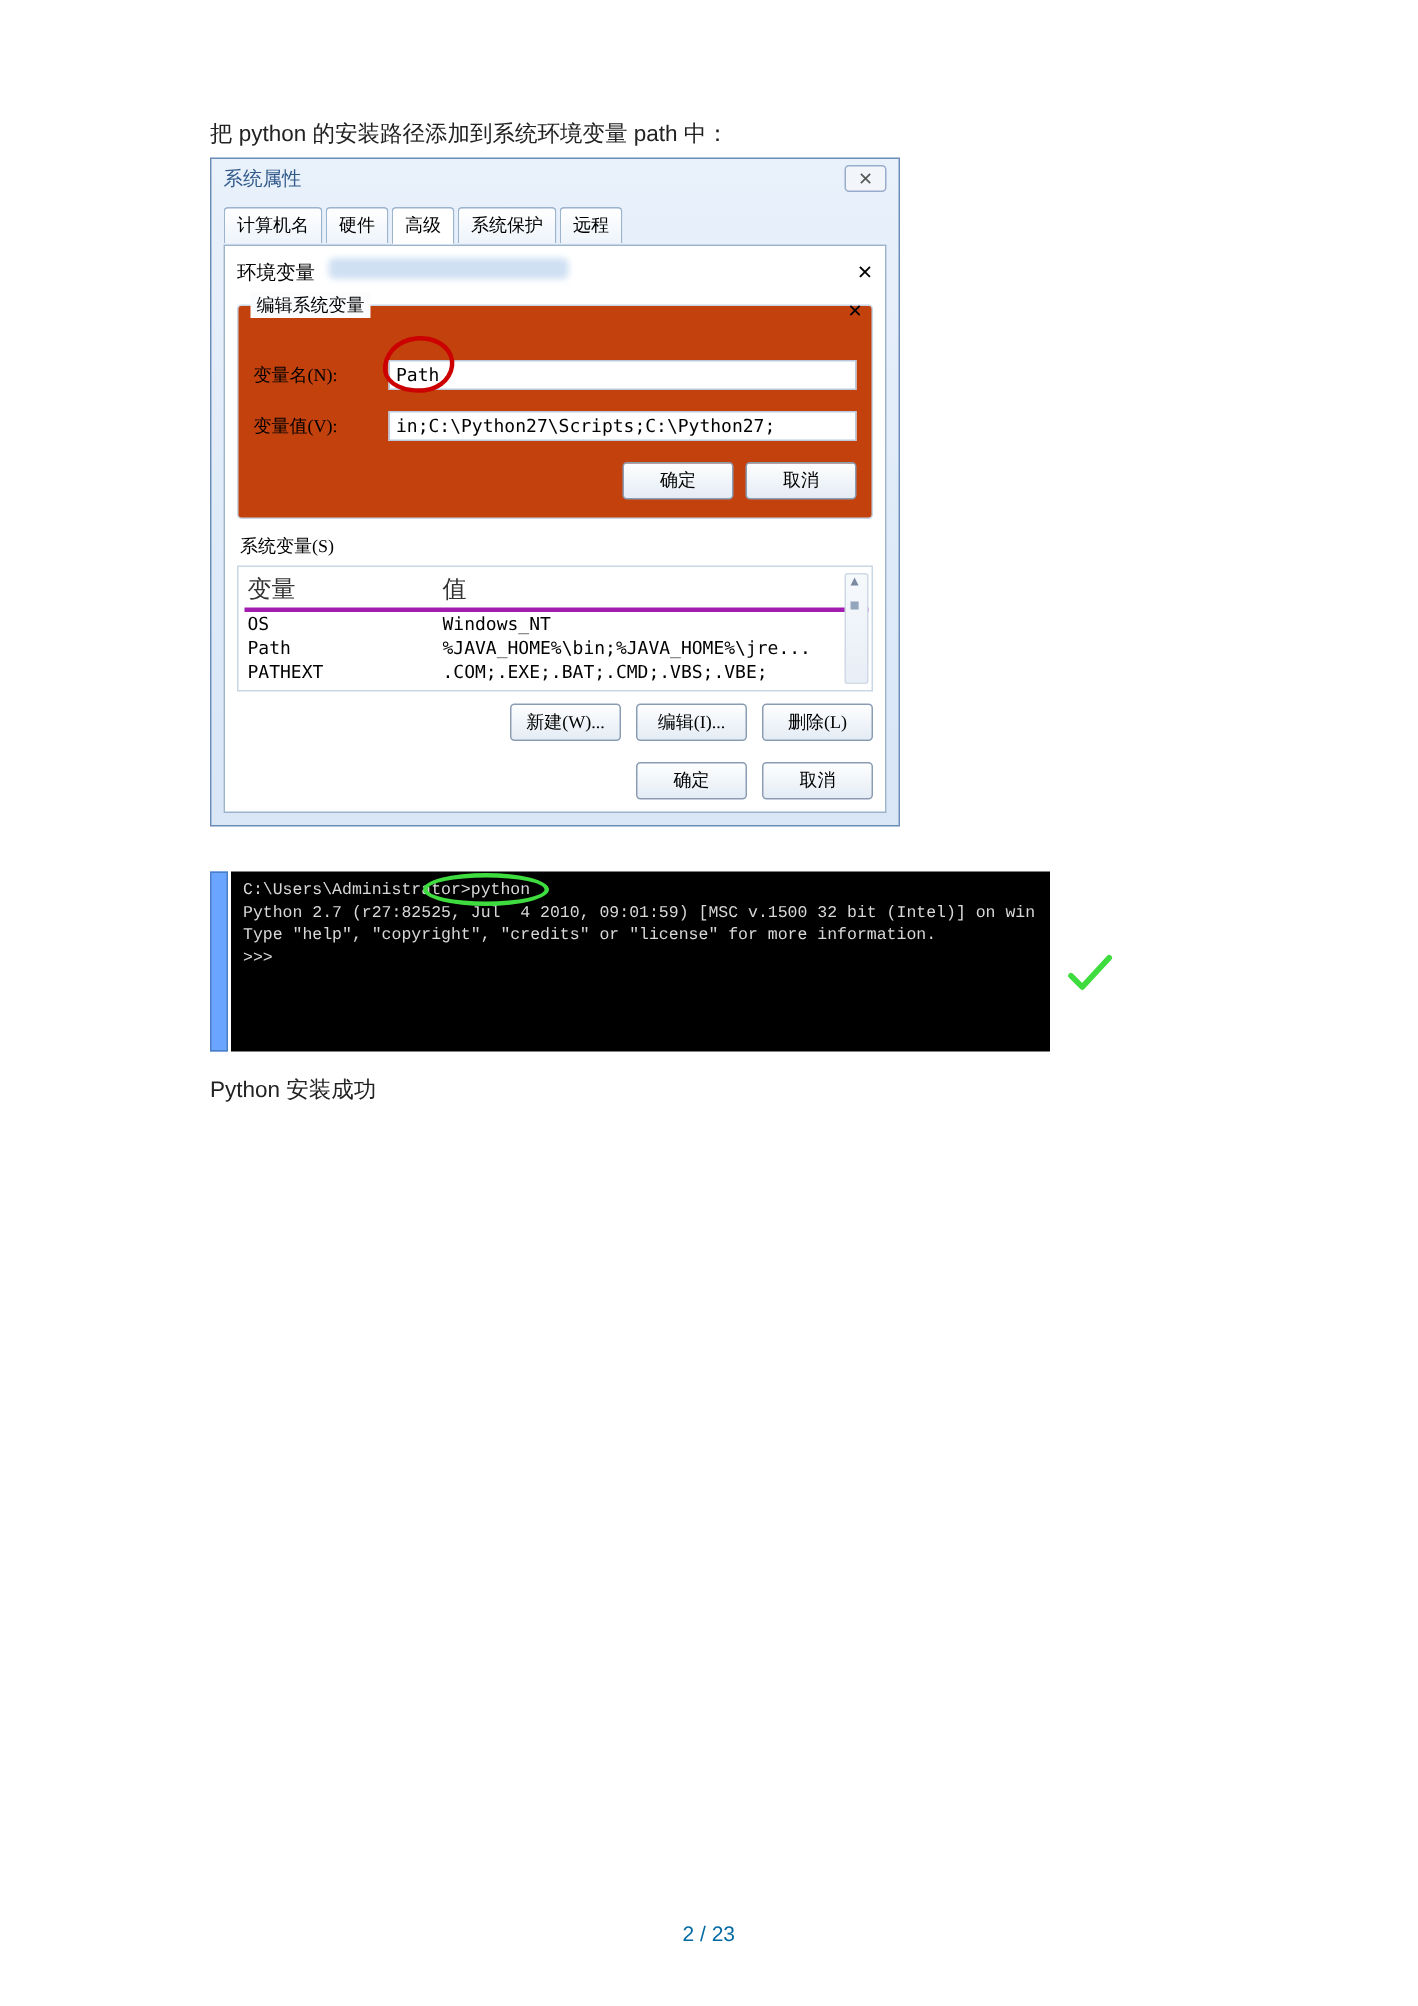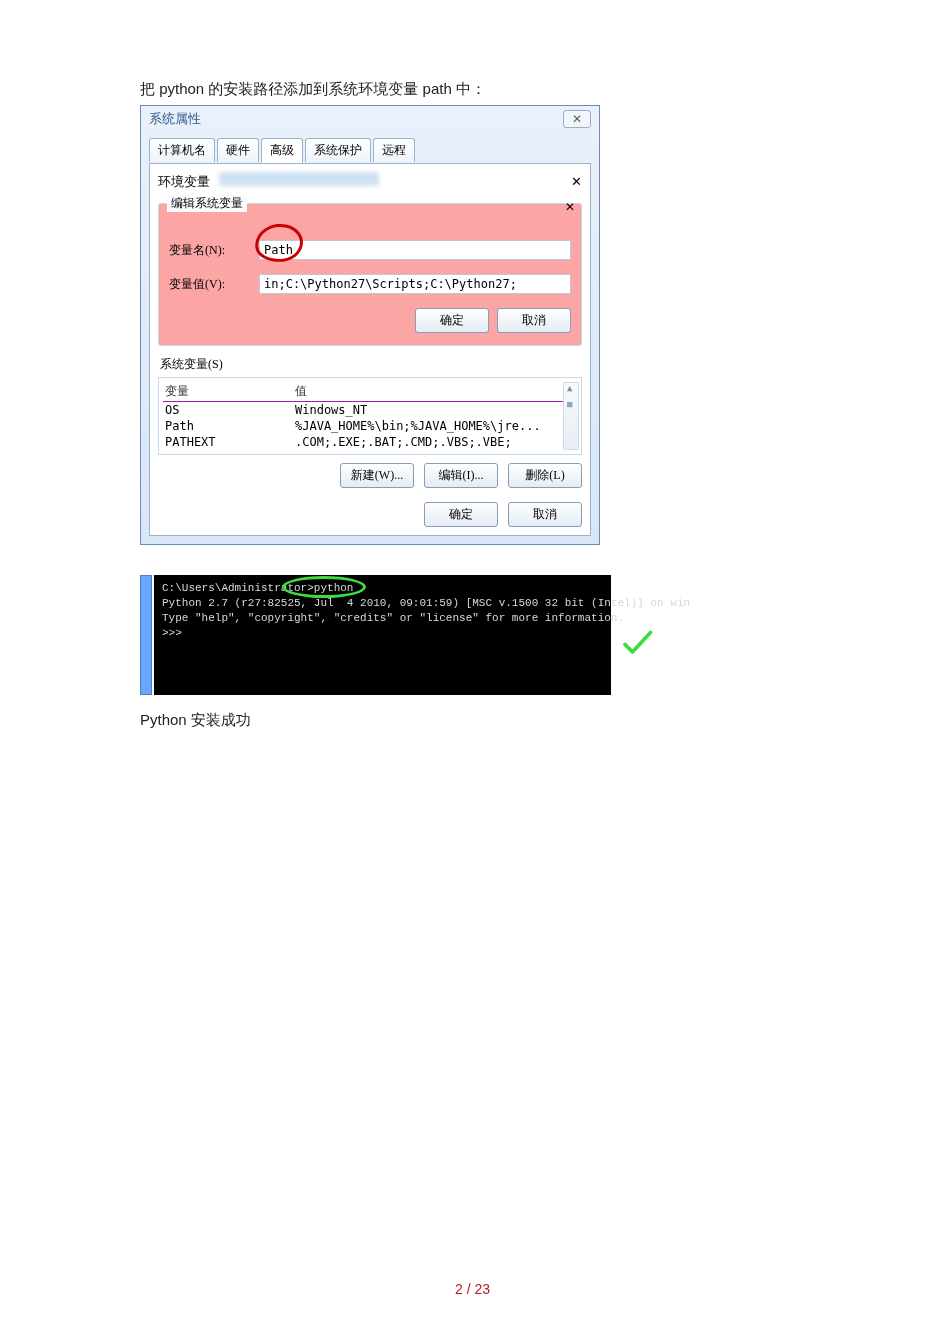--- a/index.html
+++ b/index.html
@@ -83,21 +83,21 @@
     background: #cfe0f3;
     filter: blur(2px);
     border-radius:4px;
     margin-left:6px;
   }
   .fieldset {
     border: 1px solid #c8d6e6;
     border-radius: 3px;
     padding: 10px 10px 12px 10px;
     margin: 12px 0 8px 0;
-    background: #fca5a5;
+    background: #c2410c;
     position: relative;
   }
   .fieldset-legend {
     position: absolute;
     top: -9px; left: 8px;
     background: #fbfcfe;
     padding: 0 4px;
     font-size: 12px;
   }
   .fieldset .close-box.small {
@@ -138,40 +138,40 @@
   .section-label { font-size: 12px; margin: 10px 0 4px 2px; }
   .sysvar-box {
     border: 1px solid #c8d6e6;
     background:#fff;
     padding: 4px 2px 4px 4px;
     font-family: monospace, SimSun;
     font-size: 12px;
     position: relative;
   }
   .sysvar-head {
-    display:flex; font-size:12px; color:#333;
-    border-bottom:1px solid #a21caf; padding:1px 2px;
+    display:flex; font-size:16px; color:#333;
+    border-bottom:3px solid #a21caf; padding:1px 2px;
   }
   .sysvar-head .c1{width:130px;}
   .sysvar-row{display:flex; padding:1px 2px;}
   .sysvar-row .c1{width:130px;}
   .sysvar-row .c2{flex:1;white-space:nowrap;overflow:hidden;}
   .scroll-stub{
     position:absolute;right:2px;top:4px;bottom:4px;width:16px;
     background:linear-gradient(#f6f9fc,#e8eef6);
     border:1px solid #cfd9e6;border-radius:2px;
   }
   .scroll-stub::before{content:"▲";position:absolute;top:0;left:3px;font-size:9px;color:#7a8aa0;}
   .scroll-stub::after{content:"■";position:absolute;top:16px;left:3px;font-size:9px;color:#94a6bd;}
   .env-buttons { display:flex; gap:10px; justify-content:flex-end; margin-top:8px;}
   .final-buttons { display:flex; gap:10px; justify-content:flex-end; margin-top:14px;}
 
   
   .cmd-wrap {
-    width: 471px;
+    width: 560px;
     position: relative;
     margin-bottom: 16px;
   }
   .cmd-sidebar{
     position:absolute;left:0;top:0;width:12px;height:100%;
     background:#6aa5ff;border:1px solid #4b7ec5;
   }
   .cmd {
     margin-left:14px;
     background:#000;
@@ -190,21 +190,21 @@
   }
   .green-check{
     position:absolute;right:10px;top:38px;width:34px;height:30px;pointer-events:none;
   }
   .green-check svg{width:100%;height:100%;}
   
   .success-text{font-size:15px;margin-top:6px;}
   .step3{font-size:15px;margin-top:260px;}
   .page-num{
     position:absolute;left:0;right:0;bottom:40px;text-align:center;
-    font-size:14px;color:#b91c1c;font-family:Arial;
+    font-size:14px;color:#0369a1;font-family:Arial;
   }
 </style>
 </head>
 <body>
 
 <div class="page">
 
   <div class="intro">把 python 的安装路径添加到系统环境变量 path 中：</div>
 
   <div class="win7-window">

